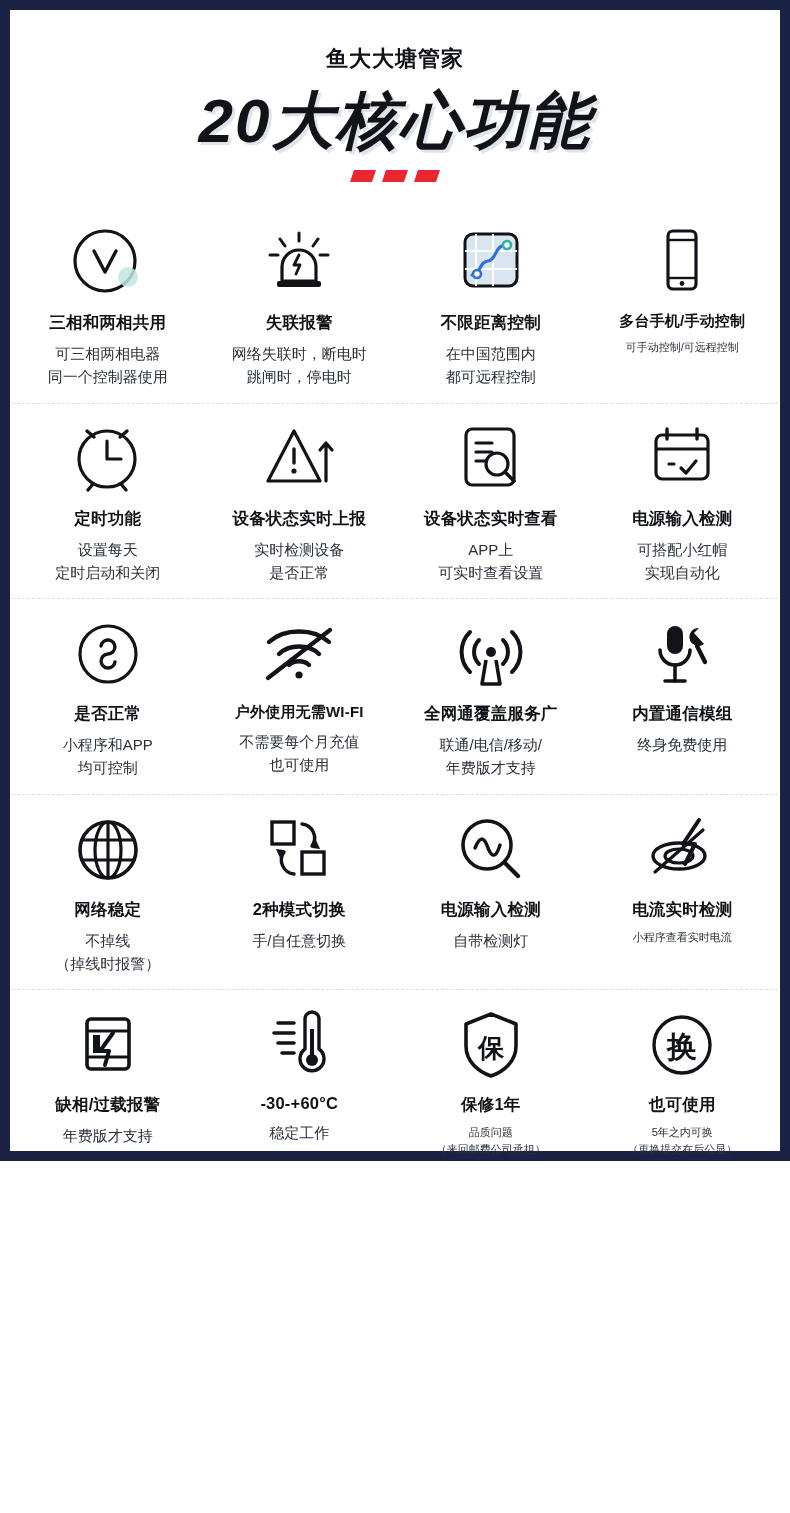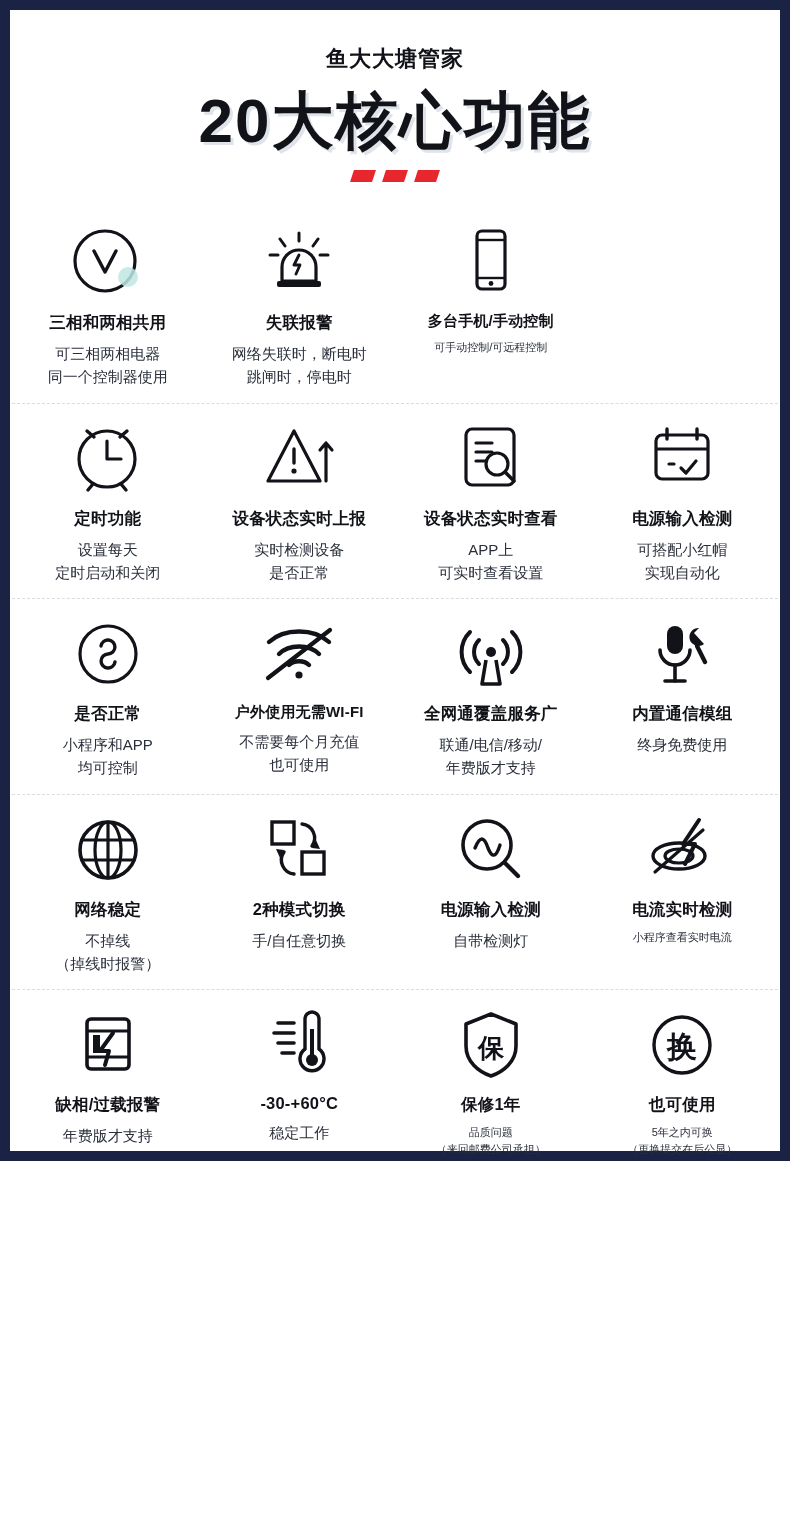--- a/index.html
+++ b/index.html
@@ -54,20 +54,21 @@
     z-index: -1;
   }
   .headline {
     margin-top: 14px;
     font-size: 62px;
     line-height: 1;
     font-weight: bold;
     letter-spacing: 2px;
     color: #111318;
     text-shadow: 3px 3px 0 #dfe3ea;
+    font-style: italic;
   }
   .dashes {
     margin: 18px auto 0 auto;
     width: 86px;
     height: 12px;
     display: flex;
     justify-content: space-between;
     transform: skewX(-18deg);
   }
   .dashes span {
@@ -171,20 +172,34 @@
             <rect x="17" y="56" width="44" height="6" rx="2" fill="#111318"></rect>
             <path d="M39 30 l-5 10 h6 l-4 9" fill="none" stroke="#111318" stroke-width="2.8" stroke-linejoin="round" stroke-linecap="round"></path>
             <path d="M39 8 v8 M20 14 l5 7 M58 14 l-5 7 M10 30 h8 M68 30 h-8" stroke="#111318" stroke-width="3" stroke-linecap="round"></path>
           </svg>
         </div>
         <div class="cell-title">失联报警</div>
         <div class="cell-desc">网络失联时，断电时
 跳闸时，停电时</div>
       </div>
 
+      <div class="cell">
+        <div class="icon">
+          <svg width="78" height="76" viewBox="0 0 78 76">
+            <rect x="13" y="9" width="52" height="52" rx="8" fill="#d9e6f2" stroke="#111318" stroke-width="3"></rect>
+            <path d="M24 9 v52 M41 9 v52 M13 26 h52 M13 44 h52" stroke="#ffffff" stroke-width="2"></path>
+            <path d="M20 50 C28 50 28 36 36 36 C44 36 42 20 56 19" fill="none" stroke="#2e6fd9" stroke-width="3.2" stroke-linecap="round"></path>
+            <circle cx="25" cy="49" r="4" fill="#ffffff" stroke="#2e6fd9" stroke-width="2.6"></circle>
+            <circle cx="55" cy="20" r="4" fill="#ffffff" stroke="#2bb3a3" stroke-width="2.6"></circle>
+          </svg>
+        </div>
+        <div class="cell-title">不限距离控制</div>
+        <div class="cell-desc">在中国范围内
+都可远程控制</div>
+      </div>
 
       <div class="cell">
         <div class="icon">
           <svg width="78" height="76" viewBox="0 0 78 76">
             <rect x="25" y="6" width="28" height="58" rx="5" fill="none" stroke="#111318" stroke-width="3.2"></rect>
             <line x1="25" y1="15" x2="53" y2="15" stroke="#111318" stroke-width="2.4"></line>
             <line x1="25" y1="53" x2="53" y2="53" stroke="#111318" stroke-width="2.4"></line>
             <circle cx="39" cy="58.5" r="2.4" fill="#111318"></circle>
           </svg>
         </div>

